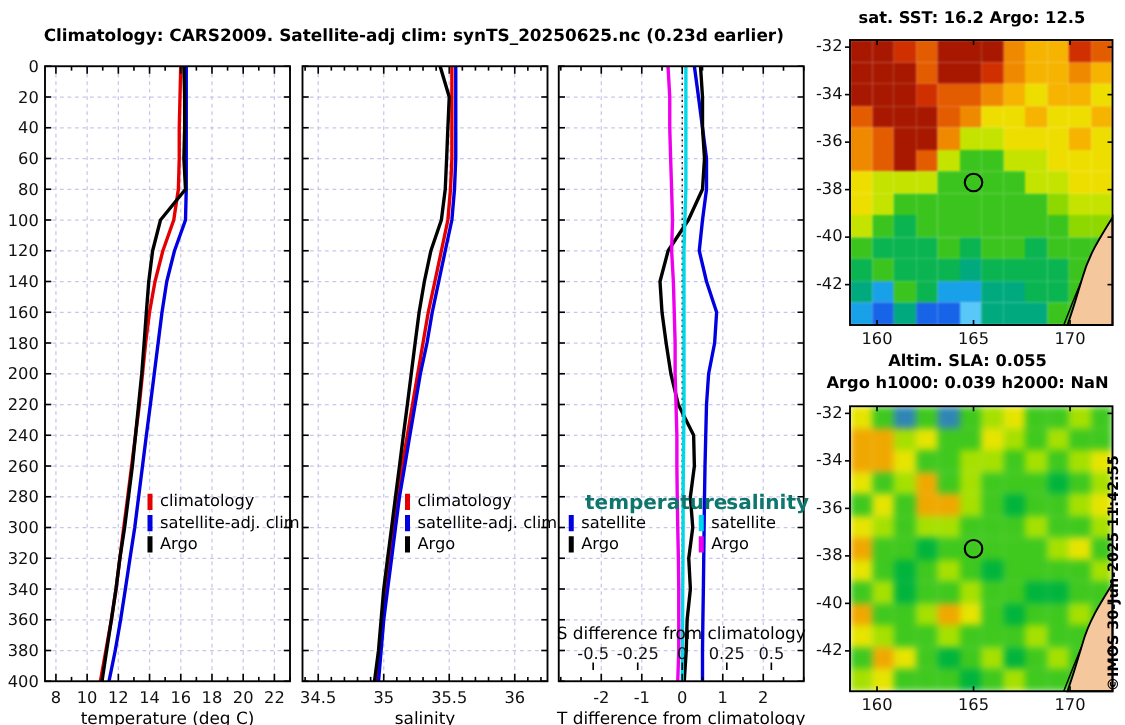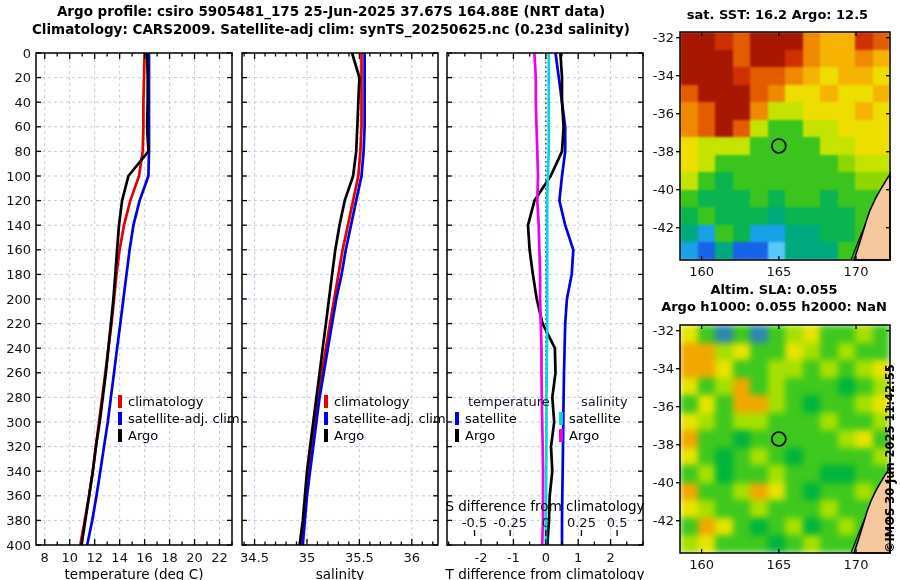--- a/index.html
+++ b/index.html
@@ -8,21 +8,21 @@
   .ttl{position:absolute;left:0;width:662px;text-align:center;font-size:13.5px;font-weight:bold;color:#000;white-space:nowrap;}
   #psvg{position:absolute;left:0;top:0;}
   .grid{stroke:#c7c7ec;stroke-width:1;stroke-dasharray:3 3;}
   .zline{stroke:#222;stroke-width:1.2;stroke-dasharray:1.5 3;}
   .axbox{fill:none;stroke:#000;stroke-width:1.5;}
   .tick{stroke:#000;stroke-width:1.3;}
   .tlab{font-family:"DejaVu Sans",sans-serif;font-size:13px;fill:#111;}
   .alab{font-family:"DejaVu Sans",sans-serif;font-size:13.5px;fill:#000;}
   .legend{position:absolute;white-space:nowrap;}
   .lrow{height:17px;display:flex;align-items:center;font-size:13px;color:#000;}
-  .lhead{height:17px;line-height:17px;font-size:13px;color:#0f172a;}
+  .lhead{height:17px;line-height:17px;font-size:16px;color:#0f766e;font-weight:bold;}
   .sw{display:inline-block;width:4px;height:13px;margin-right:6px;flex:0 0 4px;}
   .map{position:absolute;width:210px;height:228px;}
   .map-clip{position:absolute;left:0;top:0;width:210px;height:228px;overflow:hidden;}
   .map-grid{display:grid;grid-template-columns:repeat(12,1fr);grid-template-rows:repeat(13,1fr);
             width:210px;height:228px;}
   .px{filter:blur(1px);}
   .smooth{filter:blur(3px);}
   .map-ov{position:absolute;left:0;top:0;overflow:visible;}
   .land{fill:#f4c89c;stroke:#000;stroke-width:1.5;}
   .coast2{fill:none;stroke:#000;stroke-width:1.2;}
@@ -32,22 +32,21 @@
   .lon{width:30px;text-align:center;}
   .mttl{position:absolute;text-align:center;font-size:13px;font-weight:bold;color:#000;white-space:nowrap;line-height:17px;}
   #copyright{position:absolute;left:883px;top:553px;width:220px;transform:rotate(-90deg);
              transform-origin:0 0;font-size:11.5px;font-weight:600;color:#000;white-space:nowrap;}
 </style>
 </head>
 <body>
 
 <div id="stage">
 
-  <div class="ttl" style="top:3px;">Argo profile: csiro 5905481_175 25-Jun-2025 37.67S 164.88E (NRT data)</div>
-  <div class="ttl" style="top:21px;">Climatology: CARS2009. Satellite-adj clim: synTS_20250625.nc (0.23d salinity)</div>
+  <div class="ttl" style="top:21px;">Climatology: CARS2009. Satellite-adj clim: synTS_20250625.nc (0.23d earlier)</div>
 
   <svg id="psvg" width="662" height="580">
       <line x1="44.738853503184714" y1="53" x2="44.738853503184714" y2="545" class="grid"></line>
       <line x1="69.70700636942675" y1="53" x2="69.70700636942675" y2="545" class="grid"></line>
       <line x1="94.6751592356688" y1="53" x2="94.6751592356688" y2="545" class="grid"></line>
       <line x1="119.64331210191084" y1="53" x2="119.64331210191084" y2="545" class="grid"></line>
       <line x1="144.61146496815286" y1="53" x2="144.61146496815286" y2="545" class="grid"></line>
       <line x1="169.5796178343949" y1="53" x2="169.5796178343949" y2="545" class="grid"></line>
       <line x1="194.54777070063696" y1="53" x2="194.54777070063696" y2="545" class="grid"></line>
       <line x1="219.515923566879" y1="53" x2="219.515923566879" y2="545" class="grid"></line>
@@ -459,21 +458,21 @@
         <span>satellite</span>
       </div>
       <div class="lrow">
         <span class="sw" style="background: rgb(238, 0, 238);"></span>
         <span>Argo</span>
       </div>
     </div>
 
   <div class="mttl" style="left:655px;top:6px;width:245px;">sat. SST: 16.2 Argo: 12.5</div>
   <div class="mttl" style="left:648px;top:281px;width:252px;">Altim. SLA: 0.055</div>
-  <div class="mttl" style="left:648px;top:298px;width:252px;">Argo h1000: 0.055 h2000: NaN</div>
+  <div class="mttl" style="left:648px;top:298px;width:252px;">Argo h1000: 0.039 h2000: NaN</div>
 
   <div class="map" id="map0" style="left:680px;top:32px;">
     <div class="map-clip">
         <div class="map-grid px" id="map0-grid">
           <div style="background: rgb(168, 24, 0);"></div>
           <div style="background: rgb(168, 24, 0);"></div>
           <div style="background: rgb(208, 48, 0);"></div>
           <div style="background: rgb(228, 92, 0);"></div>
           <div style="background: rgb(168, 24, 0);"></div>
           <div style="background: rgb(168, 24, 0);"></div>

